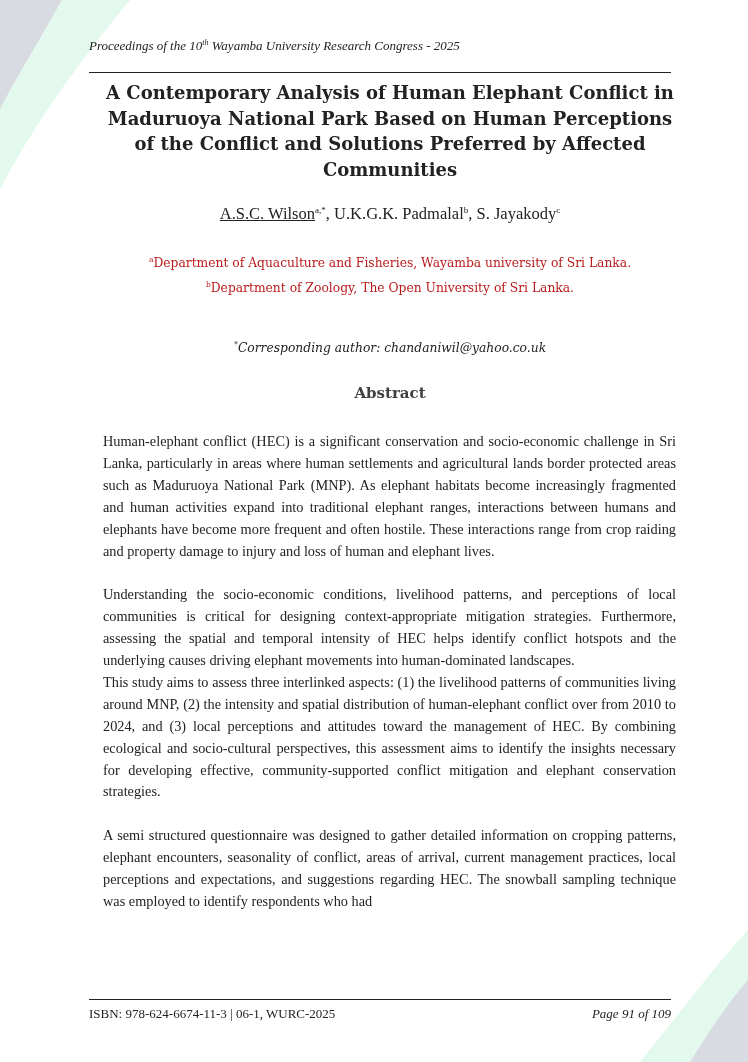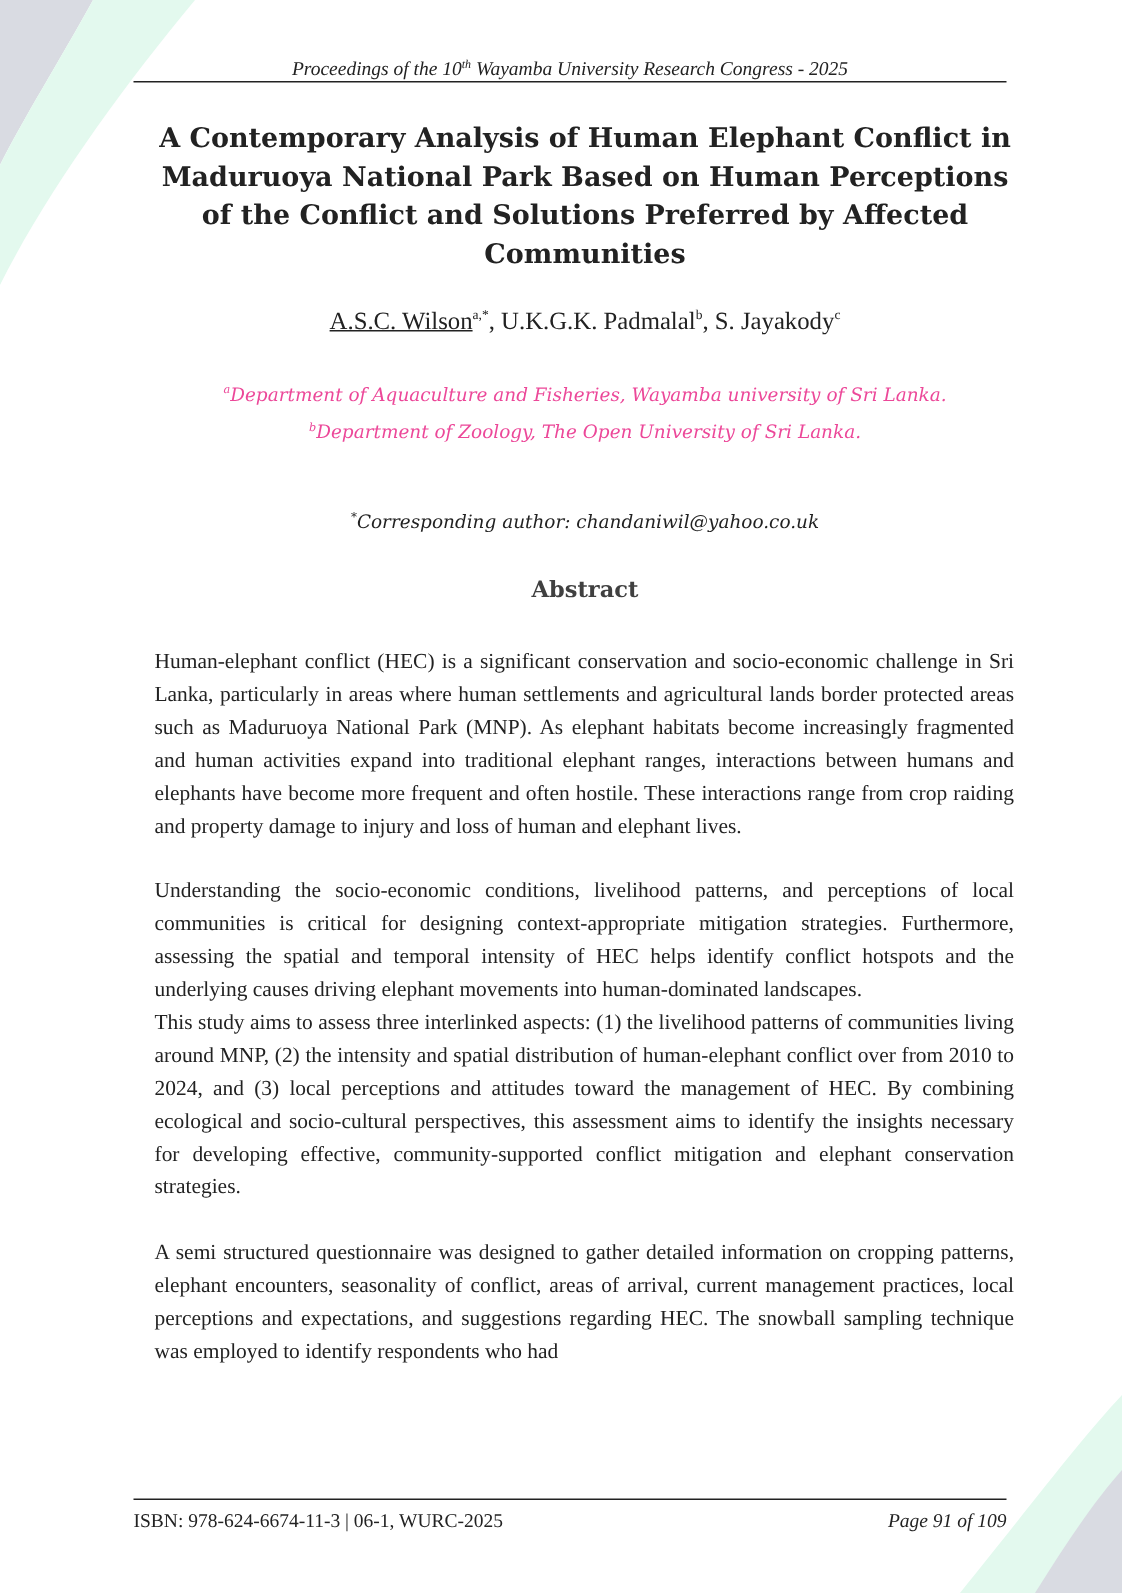--- a/index.html
+++ b/index.html
@@ -5,36 +5,36 @@
   html, body { margin: 0; padding: 0; }
   body {
     width: 748px; height: 1062px; position: relative; overflow: hidden;
     background: #ffffff; color: #222;
     font-family: "DejaVu Serif", serif;
   }
   .deco { position: absolute; left: 0; top: 0; width: 748px; height: 1062px; pointer-events: none; }
   .running-header {
     position: absolute; left: 89px; top: 38px; width: 582px;
     font-family: "Liberation Serif", serif; font-style: italic; font-size: 13px; color: #222;
-    border-bottom: 1.5px solid #222; padding-bottom: 0; text-align: center;
+    border-bottom: 1.5px solid #222; padding-bottom: 18px;
   }
   .running-header sup { font-size: 8px; }
   .title {
     position: absolute; left: 95px; top: 80px; width: 590px; text-align: center;
     font-family: "DejaVu Serif", serif; font-weight: bold; font-size: 18px; line-height: 25.5px; color: #222;
   }
   .authors {
     position: absolute; left: 90px; top: 204px; width: 600px; text-align: center;
     font-family: "Liberation Serif", serif; font-size: 16.5px; color: #222;
   }
   .authors .u { text-decoration: underline; }
   .authors sup { font-size: 9px; }
   .affils {
     position: absolute; left: 90px; top: 249px; width: 600px; text-align: center;
-    font-family: "DejaVu Serif", serif; font-style: italic; font-size: 12.3px; line-height: 21px; color: #ec4899;
+    font-family: "DejaVu Serif", serif; font-size: 12.3px; line-height: 21px; color: #b91c1c;
   }
   .affils sup { font-size: 7.5px; }
   .corr {
     position: absolute; left: 90px; top: 340px; width: 600px; text-align: center;
     font-family: "DejaVu Serif", serif; font-style: italic; font-size: 12.3px; color: #222;
   }
   .corr sup { font-size: 8px; }
   .abstract-heading {
     position: absolute; left: 90px; top: 384px; width: 600px; text-align: center;
     font-family: "DejaVu Serif", serif; font-weight: bold; font-size: 15px; color: #404040;

